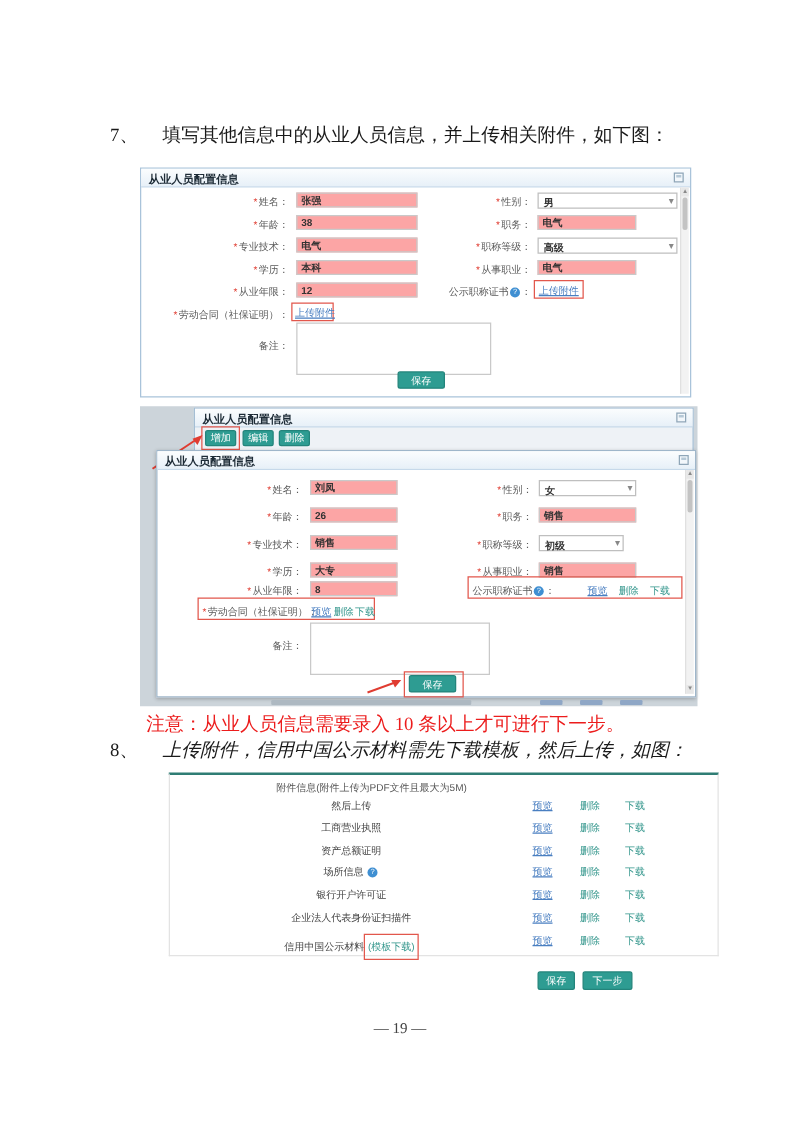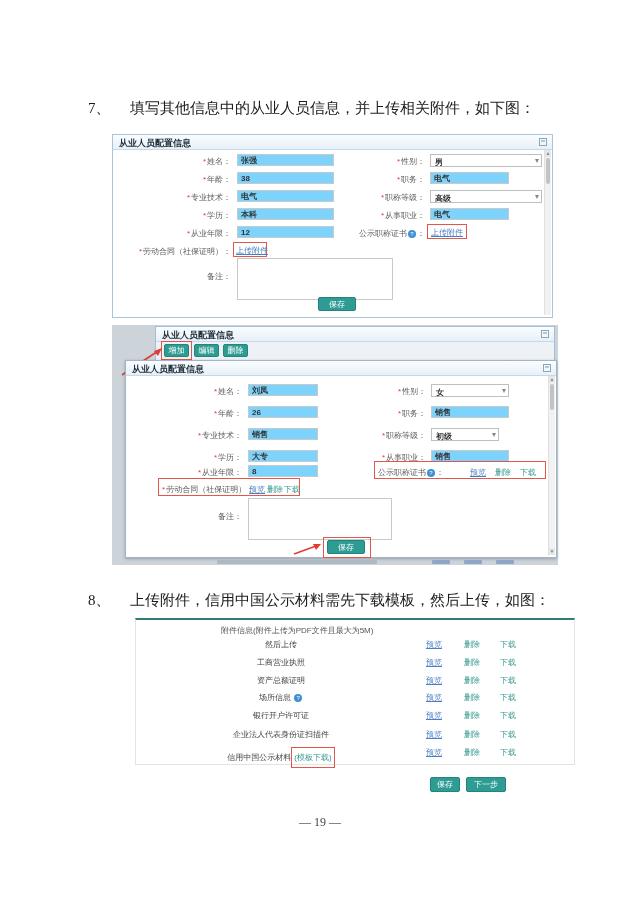--- a/index.html
+++ b/index.html
@@ -12,21 +12,21 @@
   .panel{position:absolute;background:#fff;border:1px solid #a9c3da;box-sizing:border-box;}
   .titlebar{position:absolute;left:0;top:0;right:0;height:14px;
             background:linear-gradient(#fbfdfe,#e7f0f8);border-bottom:1px solid #c6d9ea;}
   .titlebar .t{position:absolute;left:6px;top:2px;font-size:9px;font-weight:bold;color:#1d2b36;}
   .corner-ico{position:absolute;right:5px;top:3px;width:8px;height:8px;border:1px solid #8fa6b8;
               background:#f2f7fb;box-sizing:border-box;}
   .corner-ico:before{content:"";position:absolute;left:1px;right:1px;top:1px;height:2px;background:#b5c8d6;}
   
   .lbl{position:absolute;font-size:8px;color:#5a5a5a;text-align:right;white-space:nowrap;}
   .req{color:#e03c31;font-style:normal;margin-right:1px;}
-  .inp{position:absolute;height:12px;border:1px solid #c9c9c9;background:#7dd3fc;font-size:8px;
+  .inp{position:absolute;height:12px;border:1px solid #c9c9c9;background:#fca5a5;font-size:8px;
        color:#333;font-weight:bold;padding:0 3px;box-sizing:border-box;font-family:"Liberation Sans",sans-serif;}
   .sel{position:absolute;height:13px;border:1px solid #bfbfbf;background:#fff;box-sizing:border-box;}
   .sel .v{position:absolute;left:4px;top:2px;font-size:8px;color:#333;font-weight:bold;}
   .sel .ch{position:absolute;right:2px;top:1px;font-size:8px;color:#888;}
   .ta{position:absolute;border:1px solid #c9c9c9;background:#fff;}
   .btn{position:absolute;background:#2e9c92;color:#fff;font-size:8px;text-align:center;
        border-radius:2px;border:1px solid #23847b;box-sizing:border-box;cursor:pointer;}
   .redbox{position:absolute;border:1px solid #e2574c;box-sizing:border-box;}
   .linkb{color:#4a7fc1;text-decoration:underline;font-size:8px;cursor:pointer;}
   .linkt{color:#35978d;text-decoration:none;font-size:8px;cursor:pointer;}
@@ -183,22 +183,23 @@
         <span class="ar" style="bottom:0;">▼</span>
       </div>
     </div>
 
     <div class="blurbar" style="left:105px;top:235px;width:160px;height:4px;background:#aeb9c2;"></div>
     <div class="blurbar" style="left:320px;top:235px;width:18px;height:4px;background:#8fa7c6;"></div>
     <div class="blurbar" style="left:352px;top:235px;width:18px;height:4px;background:#8fa7c6;"></div>
     <div class="blurbar" style="left:384px;top:235px;width:18px;height:4px;background:#8fa7c6;"></div>
   </div>
 
+  <div class="abs note" style="left:117px;top:570px;">注意：从业人员信息需要录入 10 条以上才可进行下一步。</div>
   <div class="abs doctext" style="left:88px;top:591px;">8、</div>
-  <div class="abs doctext" style="left:130px;top:591px;">上传附件，信用中国公示材料需先下载模板，然后上传，如图：</div>
+  <div class="abs doctext" style="left:130px;top:591px;font-style:italic;">上传附件，信用中国公示材料需先下载模板，然后上传，如图：</div>
 
   <div class="panel" style="left:100px;top:618px;width:440px;height:147px;border-color:#e3e3e3;border-top:2px solid #2f7d74;margin-left:35px;">
     <span class="abs" style="left:85px;top:5px;font-size:8px;color:#555;">附件信息(附件上传为PDF文件且最大为5M)</span>
 
     <div>
       <span class="abs" style="left:45px;top:19px;width:200px;text-align:center;font-size:8px;color:#444;">然后上传</span>
       <span class="abs linkb" style="left:290px;top:19px;">预览</span>
       <span class="abs linkt" style="left:328px;top:19px;">删除</span>
       <span class="abs linkt" style="left:364px;top:19px;">下载</span>
     </div>

